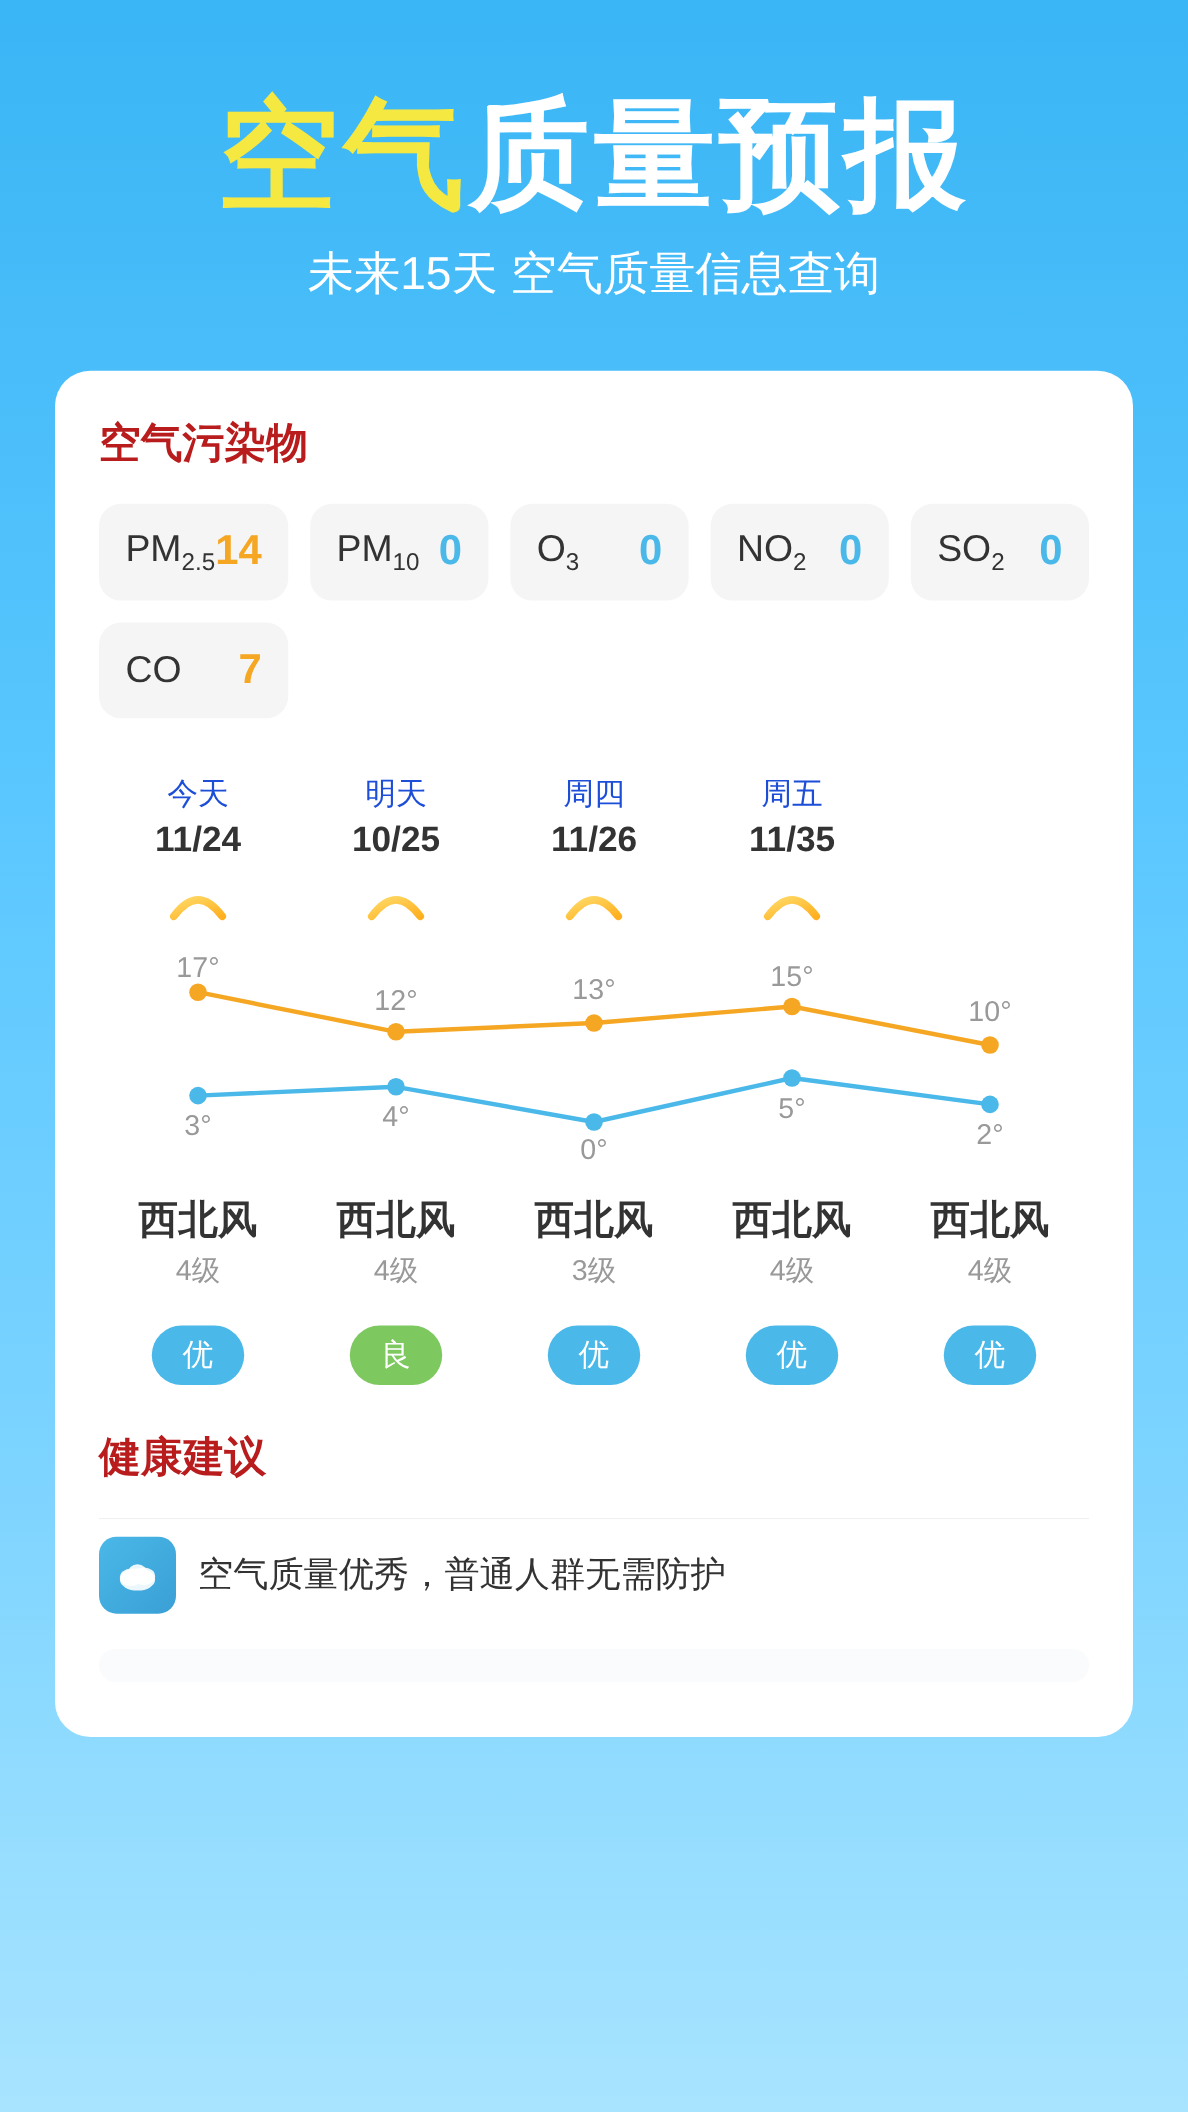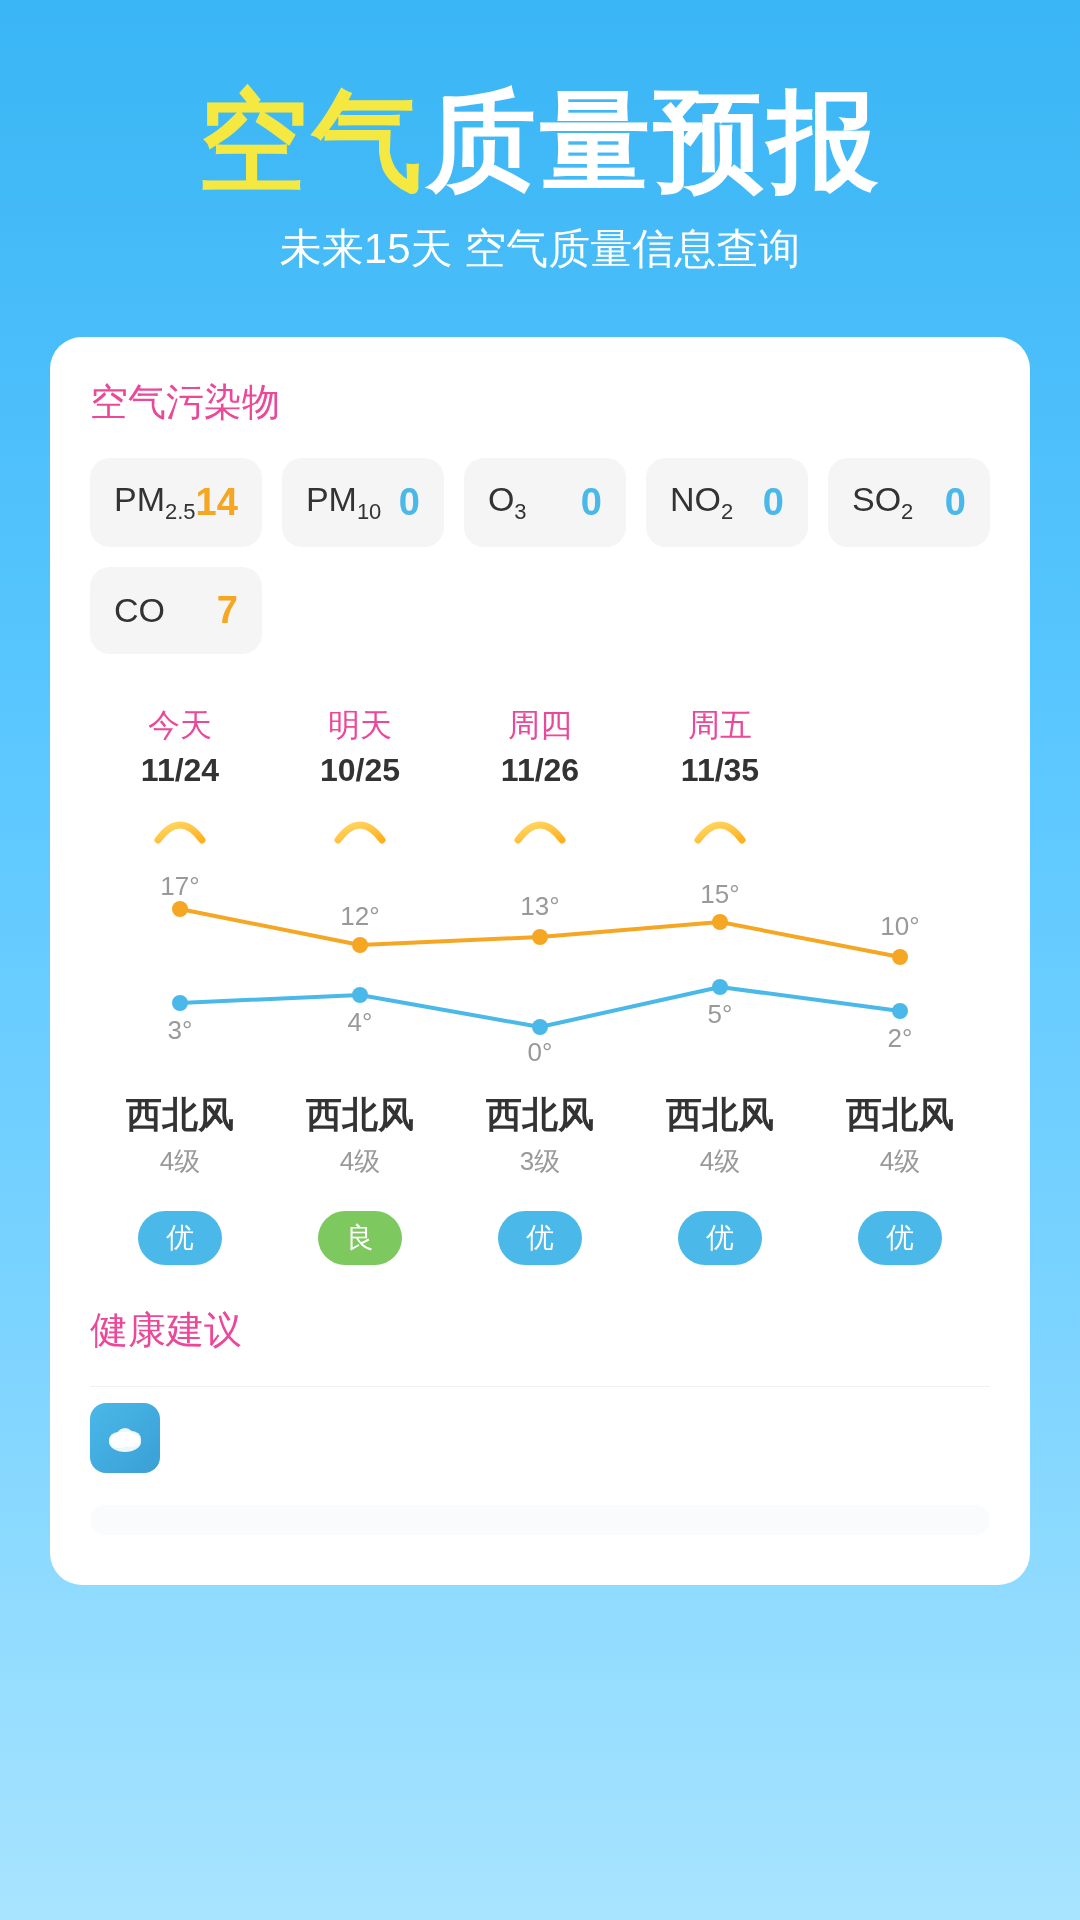--- a/index.html
+++ b/index.html
@@ -35,22 +35,22 @@
       background: #ffffff;
       border-radius: 32px;
       margin: 20px 50px 0;
       padding: 40px 40px 50px;
       position: relative;
       z-index: 10;
     }
 
     .section-title {
       font-size: 38px;
-      color: #ec4899;
-      font-weight: 400;
+      color: #b91c1c;
+      font-weight: 700;
       margin-bottom: 30px;
     }
 
     
     .pollutant-grid {
       display: grid;
       grid-template-columns: repeat(5, 1fr);
       gap: 20px;
       margin-bottom: 50px;
     }
@@ -83,22 +83,22 @@
       text-align: center;
     }
 
     .forecast-col {
       display: flex;
       flex-direction: column;
       align-items: center;
     }
 
     .day-label {
-      font-size: 32px;
-      color: #ec4899;
+      font-size: 28px;
+      color: #1d4ed8;
       margin-bottom: 4px;
     }
     .day-date {
       font-size: 32px;
       color: #333333;
       font-weight: 600;
       margin-bottom: 16px;
     }
 
     
@@ -357,17 +357,18 @@
     <div class="section-title">健康建议</div>
     <div class="health-item">
       <div class="health-icon">
         <svg viewBox="0 0 44 44">
           <ellipse cx="22" cy="26" rx="16" ry="10" fill="white" opacity="0.9"></ellipse>
           <ellipse cx="16" cy="24" rx="10" ry="8" fill="white" opacity="0.9"></ellipse>
           <ellipse cx="28" cy="23" rx="10" ry="8" fill="white" opacity="0.9"></ellipse>
           <ellipse cx="22" cy="21" rx="9" ry="9" fill="white" opacity="0.9"></ellipse>
         </svg>
       </div>
+      <div class="health-text">空气质量优秀，普通人群无需防护</div>
     </div>
 
     <div class="bottom-hint"></div>
   </div>
 </div>
 
 </body></html>

